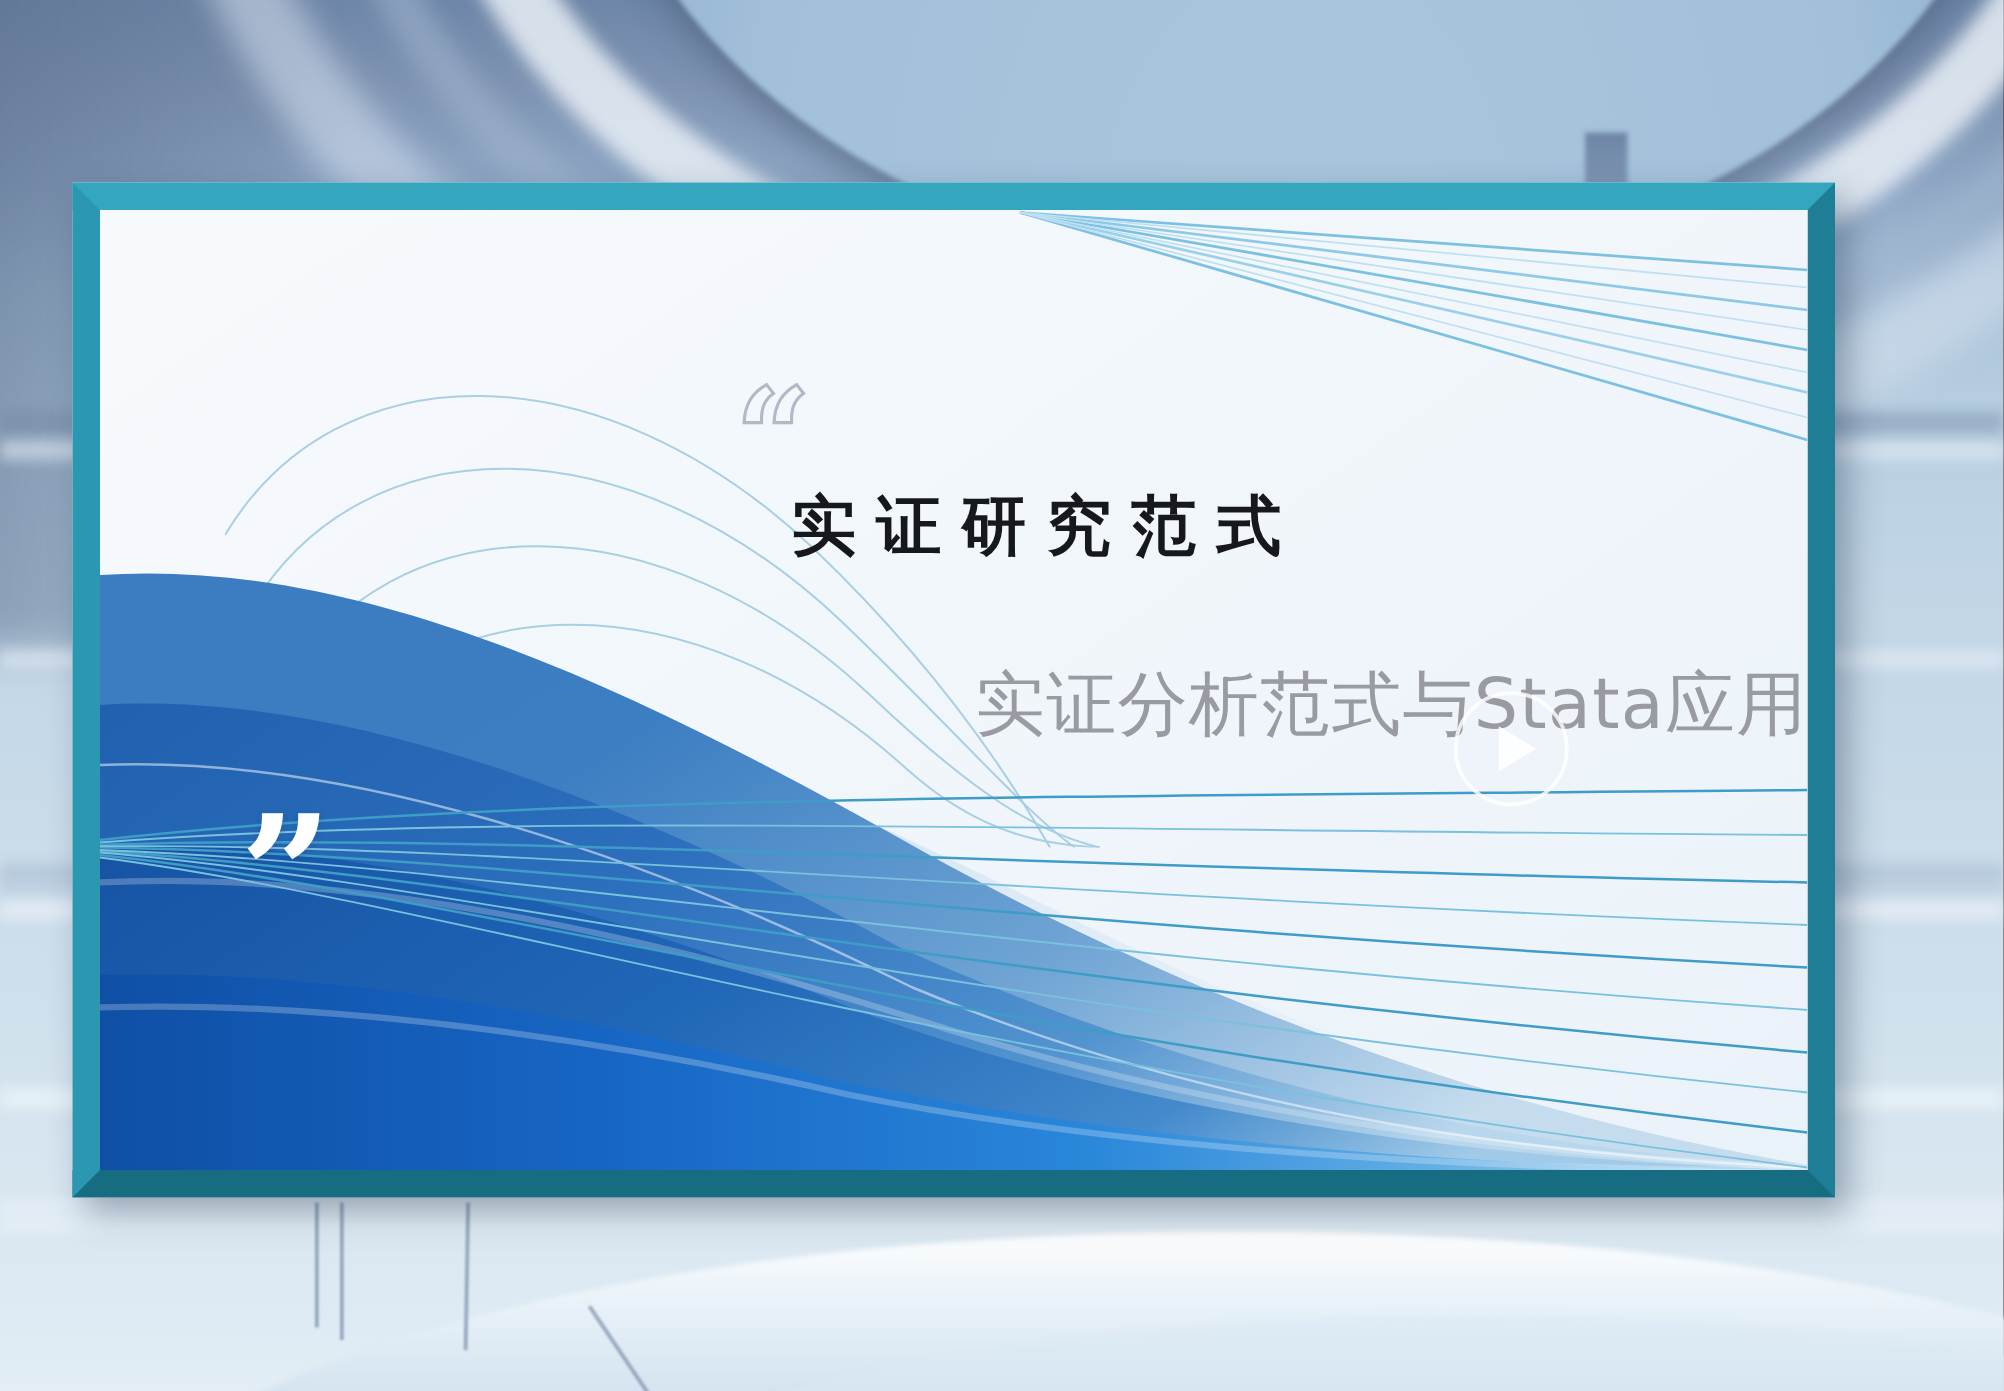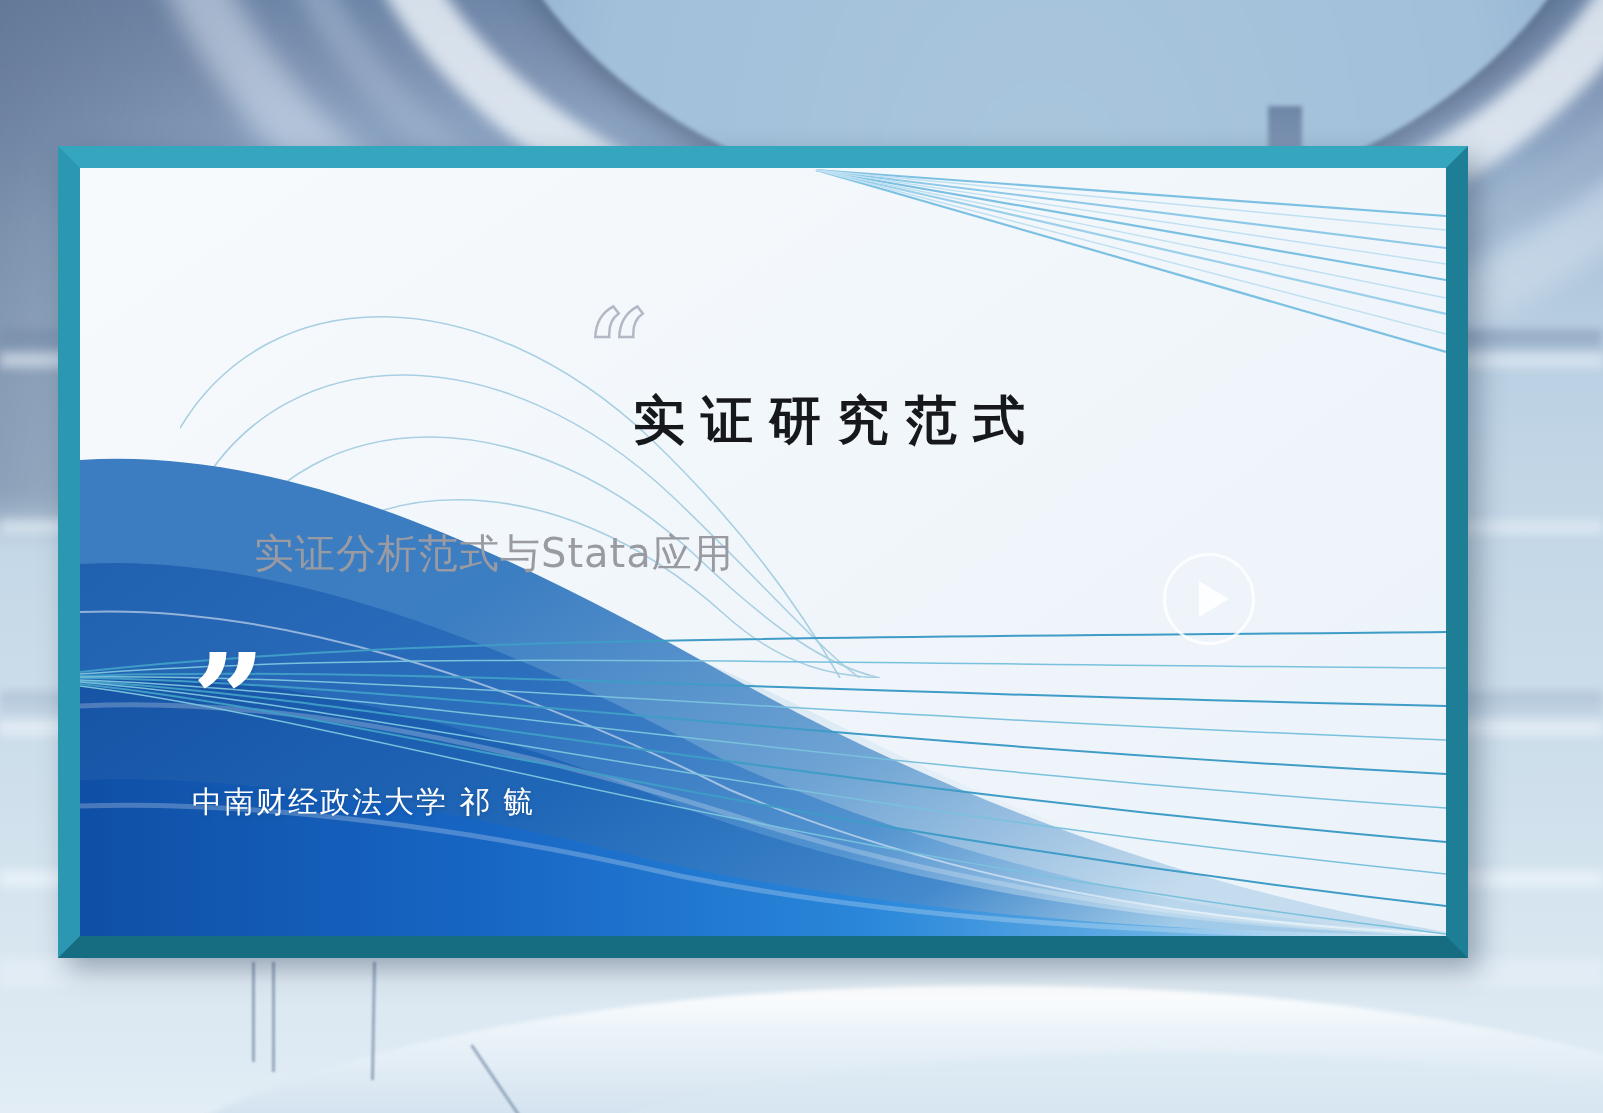--- a/index.html
+++ b/index.html
@@ -193,23 +193,23 @@
     font-weight: 700;
     letter-spacing: 16px;
     color: #17181c;
     white-space: nowrap;
     font-family: "DejaVu Sans", "Liberation Sans", sans-serif;
   }
   #slide-subtitle {
     position: absolute;
     left: 0; right: 0;
     top: 358px;
-    text-align: left;
+    text-align: right;
     padding-left: 174px;
-    font-size: 40px;
+    font-size: 56px;
     font-weight: 400;
     letter-spacing: 1px;
     color: #9a9ba2;
     white-space: nowrap;
     font-family: "DejaVu Sans", "Liberation Sans", sans-serif;
   }
   #quote-close {
     position: absolute;
     left: 112px; top: 468px;
     font-size: 128px;
@@ -375,21 +375,20 @@
       </svg>
 
       <div id="quote-open">“</div>
 
       <div id="slide-title">实证研究范式</div>
 
       <div id="slide-subtitle">实证分析范式与Stata应用</div>
 
       <div id="quote-close">”</div>
 
-      <div id="presenter">中南财经政法大学  祁 毓</div>
 
     </div>
   </div>
 
   <div id="play-button">
     <span class="tri"></span>
   </div>
 
 </div>
 

